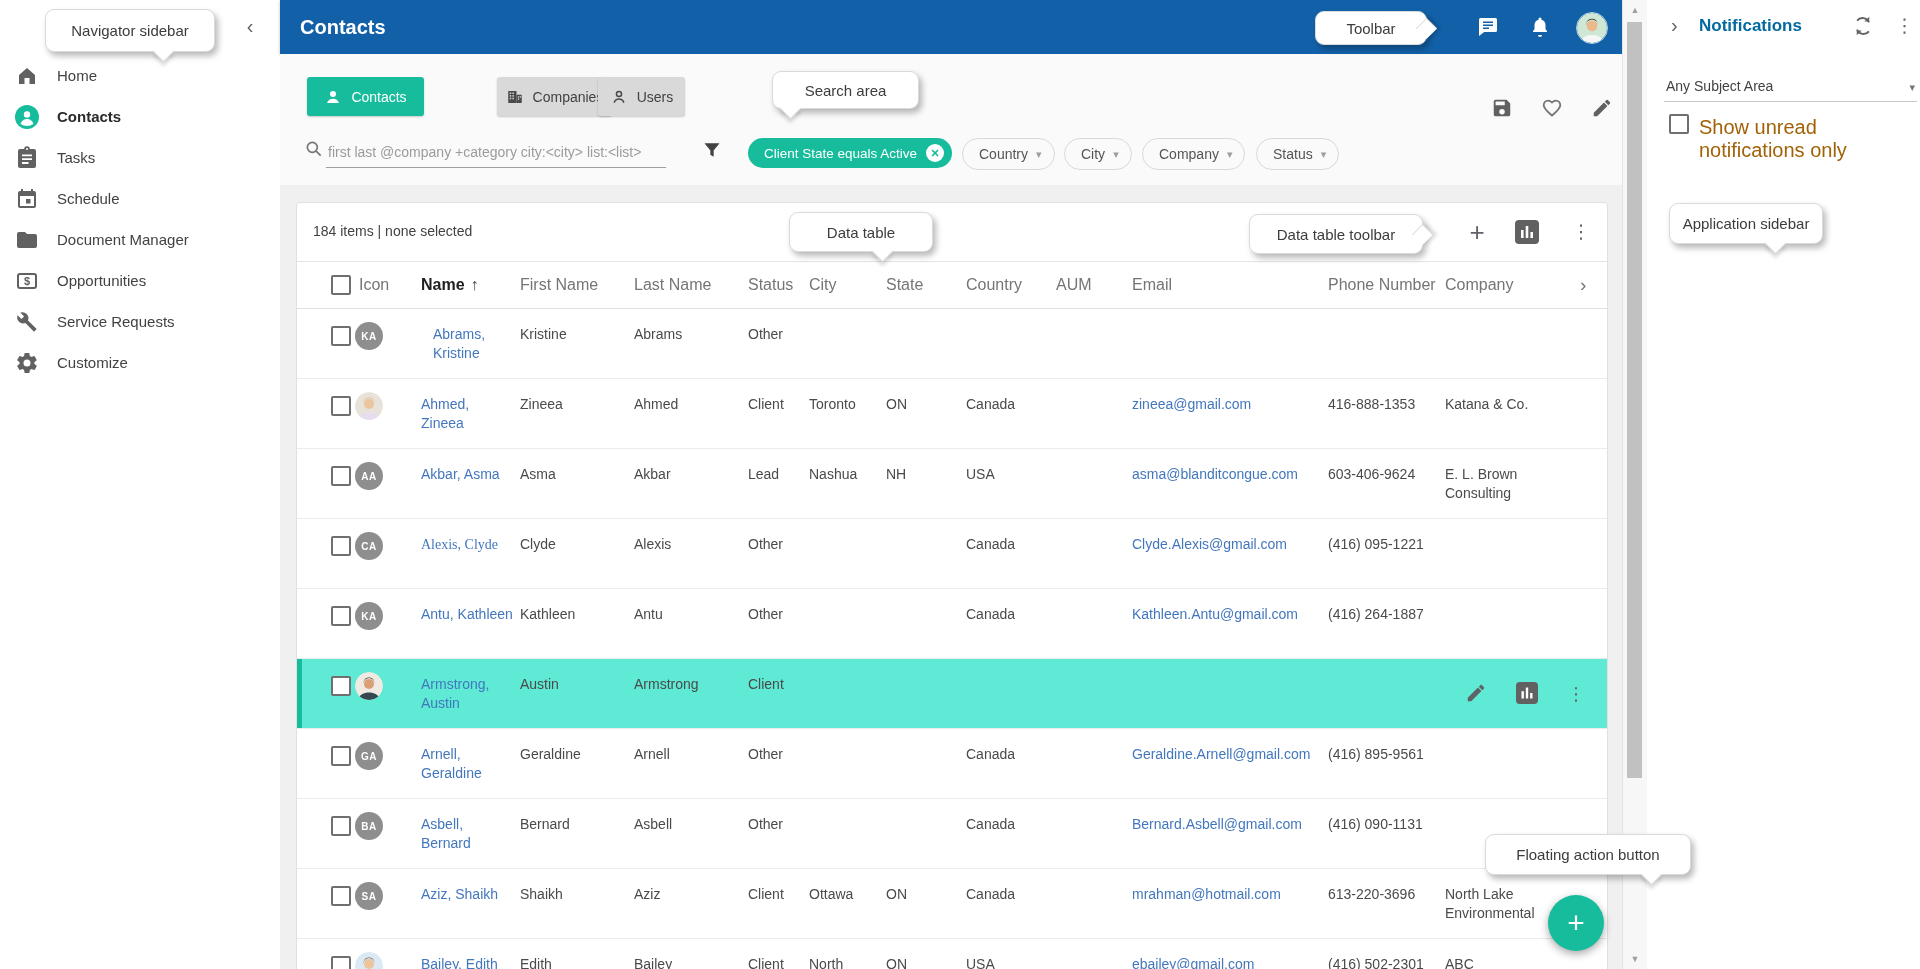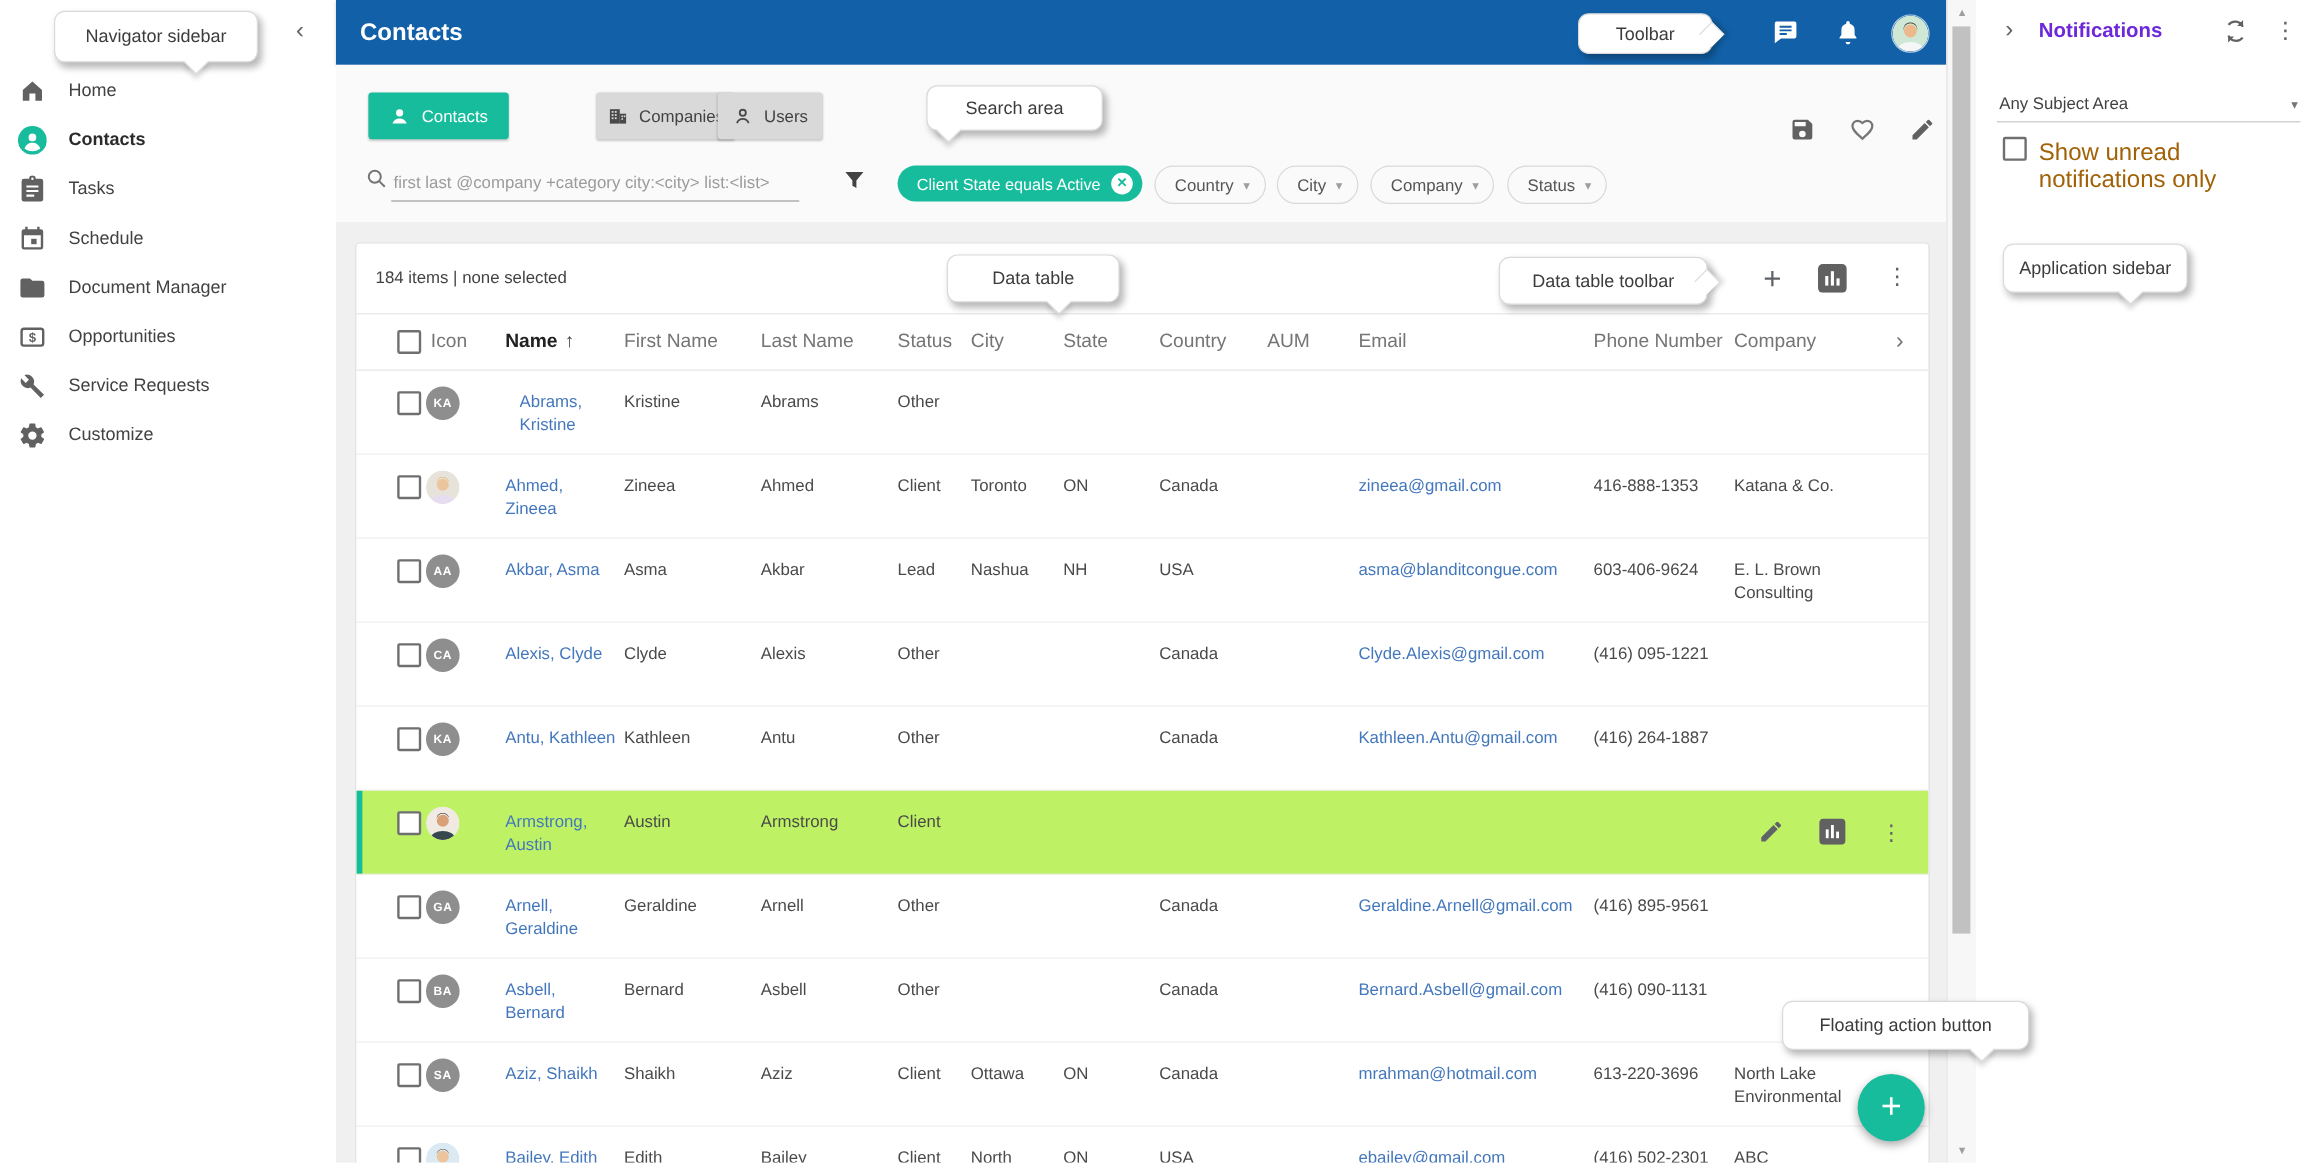--- a/index.html
+++ b/index.html
@@ -50,21 +50,21 @@
   .kebab{font-size:19px;line-height:24px;text-align:center;color:#5f6368;letter-spacing:0;}
   .thead{position:relative;height:46px;border-top:1px solid #e5e5e5;border-bottom:1px solid #e0e0e0;}
   .th{position:absolute;top:14px;font-size:16px;color:#757575;white-space:nowrap;cursor:pointer;}
   .th.sorted{color:#212121;font-weight:bold;}
   .th .sort{margin-left:6px;font-weight:normal;color:#424242;}
   .cb{position:absolute;left:34px;width:16px;height:16px;border:2px solid #6f6f6f;border-radius:2px;background:#fff;cursor:pointer;}
   .thead .cb{top:13px;}
   .cols-scroll{position:absolute;left:1283px;top:12px;font-size:19px;color:#757575;cursor:pointer;}
 
   .trow{position:relative;height:69px;border-bottom:1px solid #ebebeb;background:#fff;}
-  .trow.selected{background:#bef264;}
+  .trow.selected{background:#5eead4;}
   .trow.selected::before{content:"";position:absolute;left:0;top:0;bottom:0;width:5px;background:#16bc9c;}
   .trow .cb{top:17px;}
   .avatar{position:absolute;left:58px;top:13px;width:28px;height:28px;border-radius:50%;overflow:hidden;}
   .avatar.initials{background:#8e8e8e;color:#fff;font-size:10px;font-weight:bold;display:flex;align-items:center;justify-content:center;letter-spacing:.5px;}
   .cell{position:absolute;top:16px;font-size:14px;color:#4a4a4a;line-height:19px;overflow:hidden;}
   .cell.link{color:#4377bd;text-decoration:none;cursor:pointer;}
   .cell.nowrap{white-space:nowrap;}
   .row-actions{position:absolute;top:23px;left:1168px;display:flex;gap:29px;align-items:center;}
   .row-actions .ra{width:22px;height:22px;cursor:pointer;}
   .row-actions .kebab{width:14px;font-size:18px;color:#5f6368;}
@@ -74,21 +74,21 @@
        display:flex;align-items:center;justify-content:center;font-size:30px;box-shadow:0 3px 8px rgba(0,0,0,.35);cursor:pointer;z-index:40;}
 
   
   .scrollbar{position:absolute;left:1622px;top:0;width:24px;height:969px;background:#f7f7f7;border-left:1px solid #e3e3e3;}
   .sb-arrow{position:absolute;left:0;width:24px;text-align:center;font-size:9px;color:#9e9e9e;cursor:pointer;}
   .sb-thumb{position:absolute;left:4px;top:22px;width:15px;height:756px;background:#c1c1c1;cursor:pointer;}
 
   
   .app-sidebar{position:absolute;left:1647px;top:0;width:273px;height:969px;background:#fff;}
   .as-expand{position:absolute;left:24px;top:14px;font-size:20px;color:#616161;cursor:pointer;}
-  .as-title{position:absolute;left:52px;top:16px;font-size:17px;font-weight:bold;color:#6d28d9;}
+  .as-title{position:absolute;left:52px;top:16px;font-size:17px;font-weight:bold;color:#0369a1;}
   .as-ic{position:absolute;top:15px;width:22px;height:22px;cursor:pointer;}
   .as-kebab{position:absolute;left:248px;top:14px;font-size:19px;color:#5f6368;cursor:pointer;}
   .as-select{position:absolute;left:17px;top:75px;width:253px;height:26px;border-bottom:1px solid #c9c9c9;cursor:pointer;}
   .as-select .val{position:absolute;left:2px;top:3px;font-size:14px;color:#424242;}
   .as-select .dd{position:absolute;right:2px;top:6px;color:#757575;font-size:11px;}
   .as-check{position:absolute;left:22px;top:114px;width:16px;height:16px;border:2px solid #6f6f6f;border-radius:2px;cursor:pointer;background:#fff;}
   .as-check-label{position:absolute;left:52px;top:116px;font-size:20px;color:#a16207;}
 
   
   .callout{position:absolute;background:#fff;border:1px solid #dadada;border-radius:9px;box-shadow:3px 4px 6px rgba(0,0,0,.28);
@@ -404,21 +404,21 @@
               <span class="cell" style="left:589px;width:58px;" data-name="cell-state">NH</span>
               <span class="cell" style="left:669px;width:80px;" data-name="cell-country">USA</span>
               <span class="cell" style="left:759px;width:64px;" data-name="cell-aum"></span>
               <span class="cell link nowrap" style="left:835px;width:190px;" data-name="cell-email">asma@blanditcongue.com</span>
               <span class="cell nowrap" style="left:1031px;width:112px;" data-name="cell-phone">603-406-9624</span>
               <span class="cell" style="left:1148px;width:130px;" data-name="cell-company">E. L. Brown Consulting</span>
             </div>
             <div class="trow" data-name="table-row">
               <span class="cb" data-name="row-checkbox"></span>
               <span class="avatar initials" data-name="avatar">CA</span>
-              <a class="cell link" style="left:124px;width:92px;" data-name="contact-name-link">Alexis, Clyde</a>
+              <a class="cell link" style="left:124px;width:92px;font-family:Liberation Serif, serif;" data-name="contact-name-link">Alexis, Clyde</a>
               <span class="cell" style="left:223px;width:105px;" data-name="cell-first-name">Clyde</span>
               <span class="cell" style="left:337px;width:105px;" data-name="cell-last-name">Alexis</span>
               <span class="cell" style="left:451px;width:60px;" data-name="cell-status">Other</span>
               <span class="cell" style="left:512px;width:64px;" data-name="cell-city"></span>
               <span class="cell" style="left:589px;width:58px;" data-name="cell-state"></span>
               <span class="cell" style="left:669px;width:80px;" data-name="cell-country">Canada</span>
               <span class="cell" style="left:759px;width:64px;" data-name="cell-aum"></span>
               <span class="cell link nowrap" style="left:835px;width:190px;" data-name="cell-email">Clyde.Alexis@gmail.com</span>
               <span class="cell nowrap" style="left:1031px;width:112px;" data-name="cell-phone">(416) 095-1221</span>
               <span class="cell" style="left:1148px;width:130px;" data-name="cell-company"></span>

